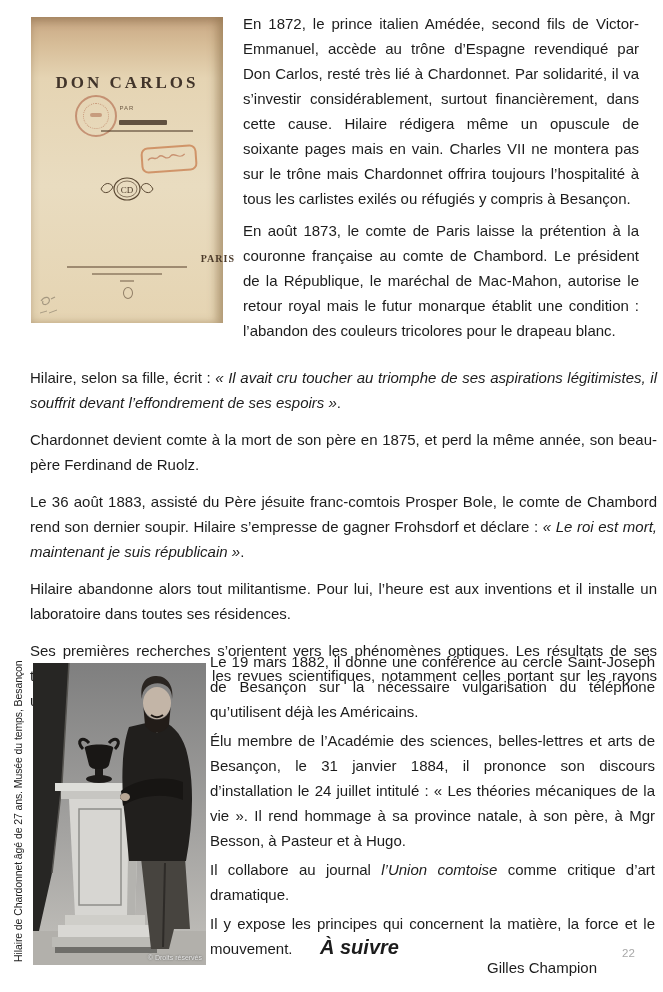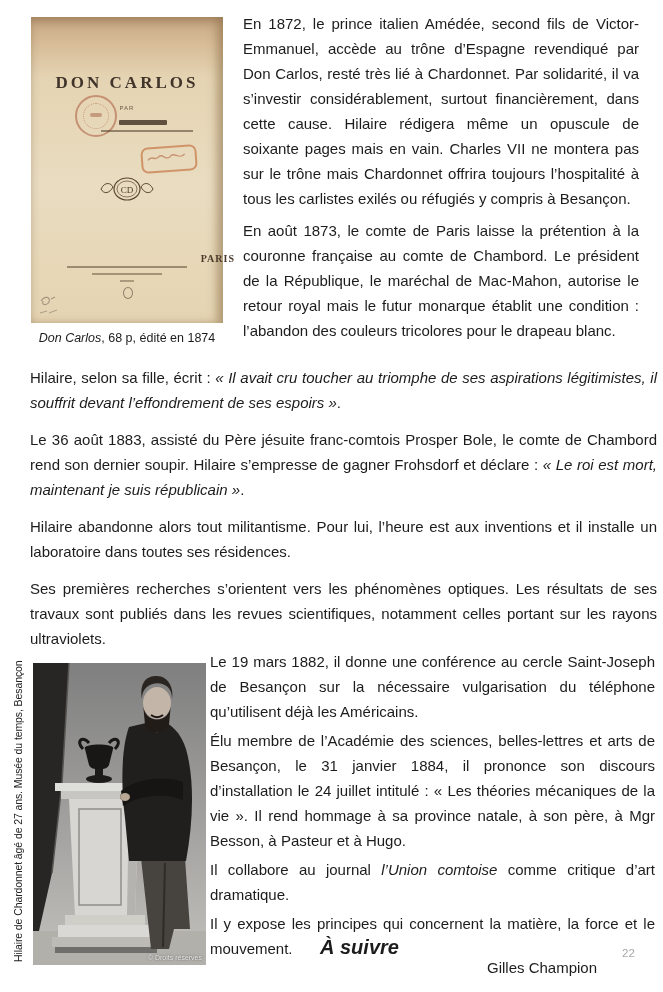--- a/index.html
+++ b/index.html
@@ -100,31 +100,29 @@
     <div class="imprint-bar1"></div>
     <div class="imprint-bar2"></div>
     <div class="imprint-bar3"></div>
     <div class="imprint-orn"></div>
     <svg class="pencil-marks" width="34" height="26" viewBox="0 0 34 26">
       <path d="M4,8 C8,2 14,4 12,9 C10,13 4,12 6,8 M14,6 L18,4" stroke="#a59881" stroke-width="1.2" fill="none"></path>
       <path d="M3,20 L10,18 M12,20 L20,17" stroke="#ab9e86" stroke-width="1" fill="none"></path>
     </svg>
   </div>
 
-  <div id="book-caption">
-    <span class="it">Don Carlos</span><span>, 68 p, édité en 1874</span>
-  </div>
 
   <div id="top-right" class="txt">
     <p>En 1872, le prince italien Amédée, second fils de Victor-Emmanuel, accède au trône d’Espagne revendiqué par Don Carlos, resté très lié à Chardonnet. Par solidarité, il va s’investir considérablement, surtout financièrement, dans cette cause. Hilaire rédigera même un opuscule de soixante pages mais en vain. Charles VII ne montera pas sur le trône mais Chardonnet offrira toujours l’hospitalité à tous les carlistes exilés ou réfugiés y compris à Besançon.</p>
     <p>En août 1873, le comte de Paris laisse la prétention à la couronne française au comte de Chambord. Le président de la République, le maréchal de Mac-Mahon, autorise le retour royal mais le futur monarque établit une condition : l’abandon des couleurs tricolores pour le drapeau blanc.</p>
   </div>
 
   <div id="mid" class="txt">
     <p><span>Hilaire, selon sa fille, écrit : </span><span class="it">« Il avait cru toucher au triomphe de ses aspirations légitimistes, il souffrit devant l’effondrement de ses espoirs »</span><span>.</span></p>
+    <p>Chardonnet devient comte à la mort de son père en 1875, et perd la même année, son beau-père Ferdinand de Ruolz.</p>
     <p><span>Le 36 août 1883, assisté du Père jésuite franc-comtois Prosper Bole, le comte de Chambord rend son dernier soupir. Hilaire s’empresse de gagner Frohsdorf et déclare : </span><span class="it">« Le roi est mort, maintenant je suis républicain »</span><span>.</span></p>
     <p>Hilaire abandonne alors tout militantisme. Pour lui, l’heure est aux inventions et il installe un laboratoire dans toutes ses résidences.</p>
     <p>Ses premières recherches s’orientent vers les phénomènes optiques. Les résultats de ses travaux sont publiés dans les revues scientifiques, notamment celles portant sur les rayons ultraviolets.</p>
   </div>
 
   <div id="photo">
     <svg width="173" height="302" viewBox="0 0 173 302">
       <defs>
         <linearGradient id="bgGrad" x1="0" y1="0" x2="0" y2="1">
           <stop offset="0" stop-color="#7f7f7f"></stop>

